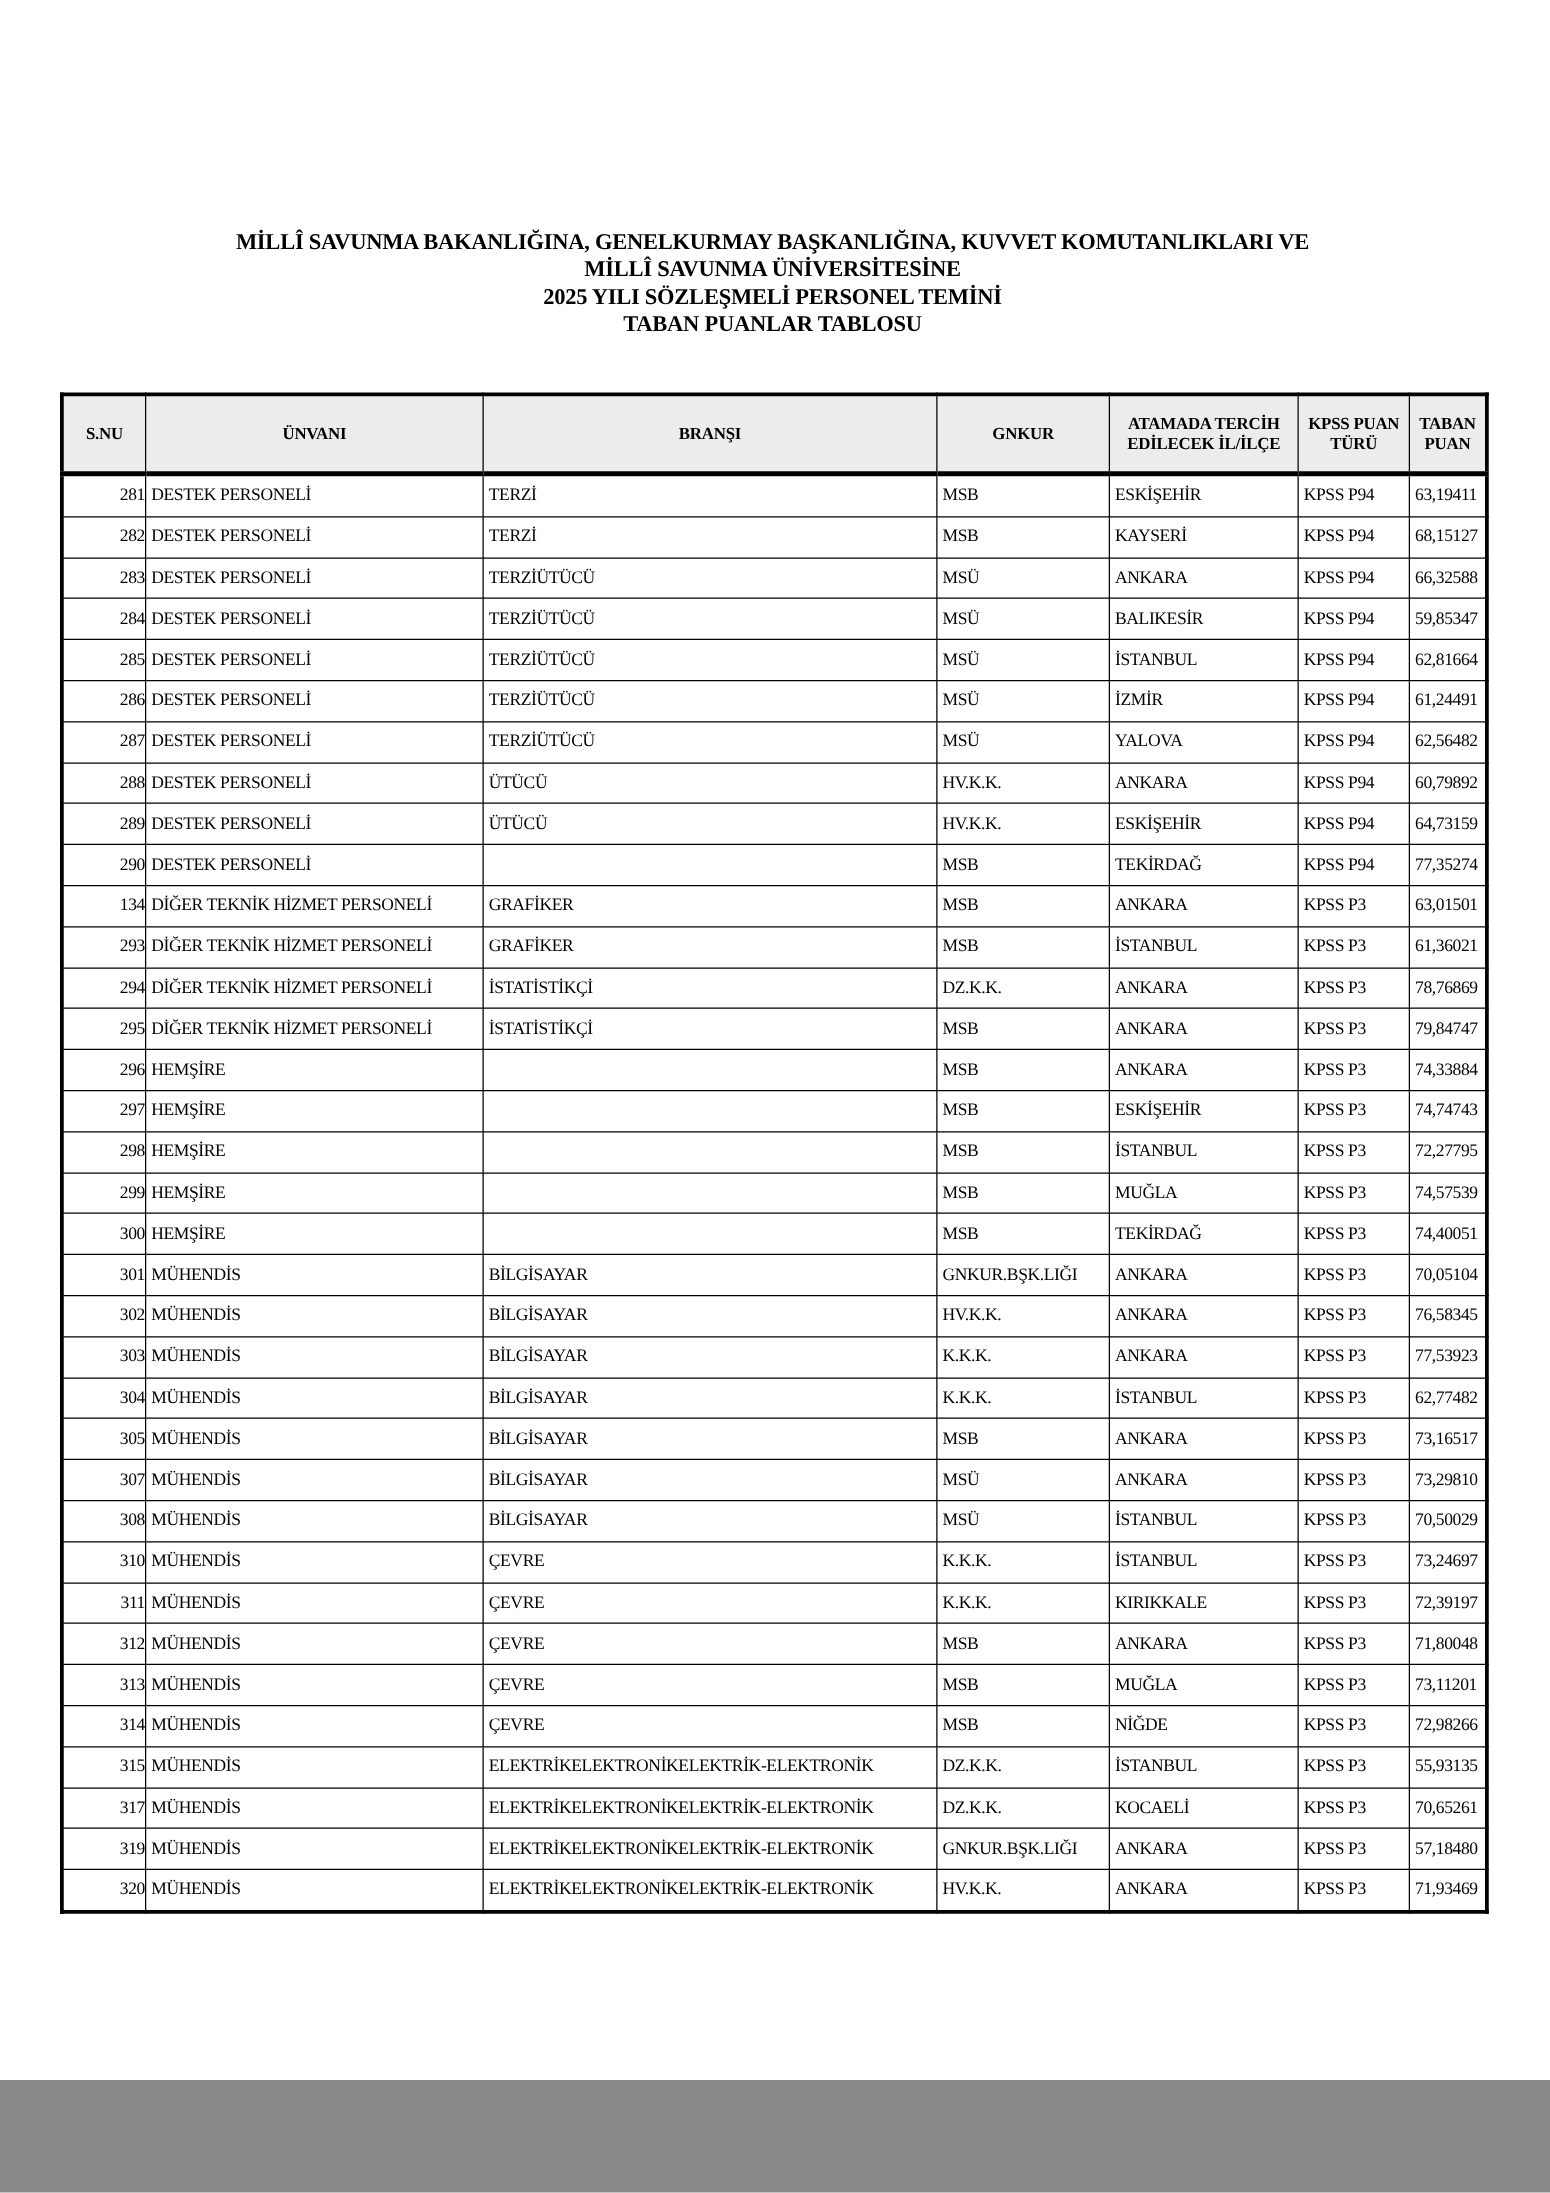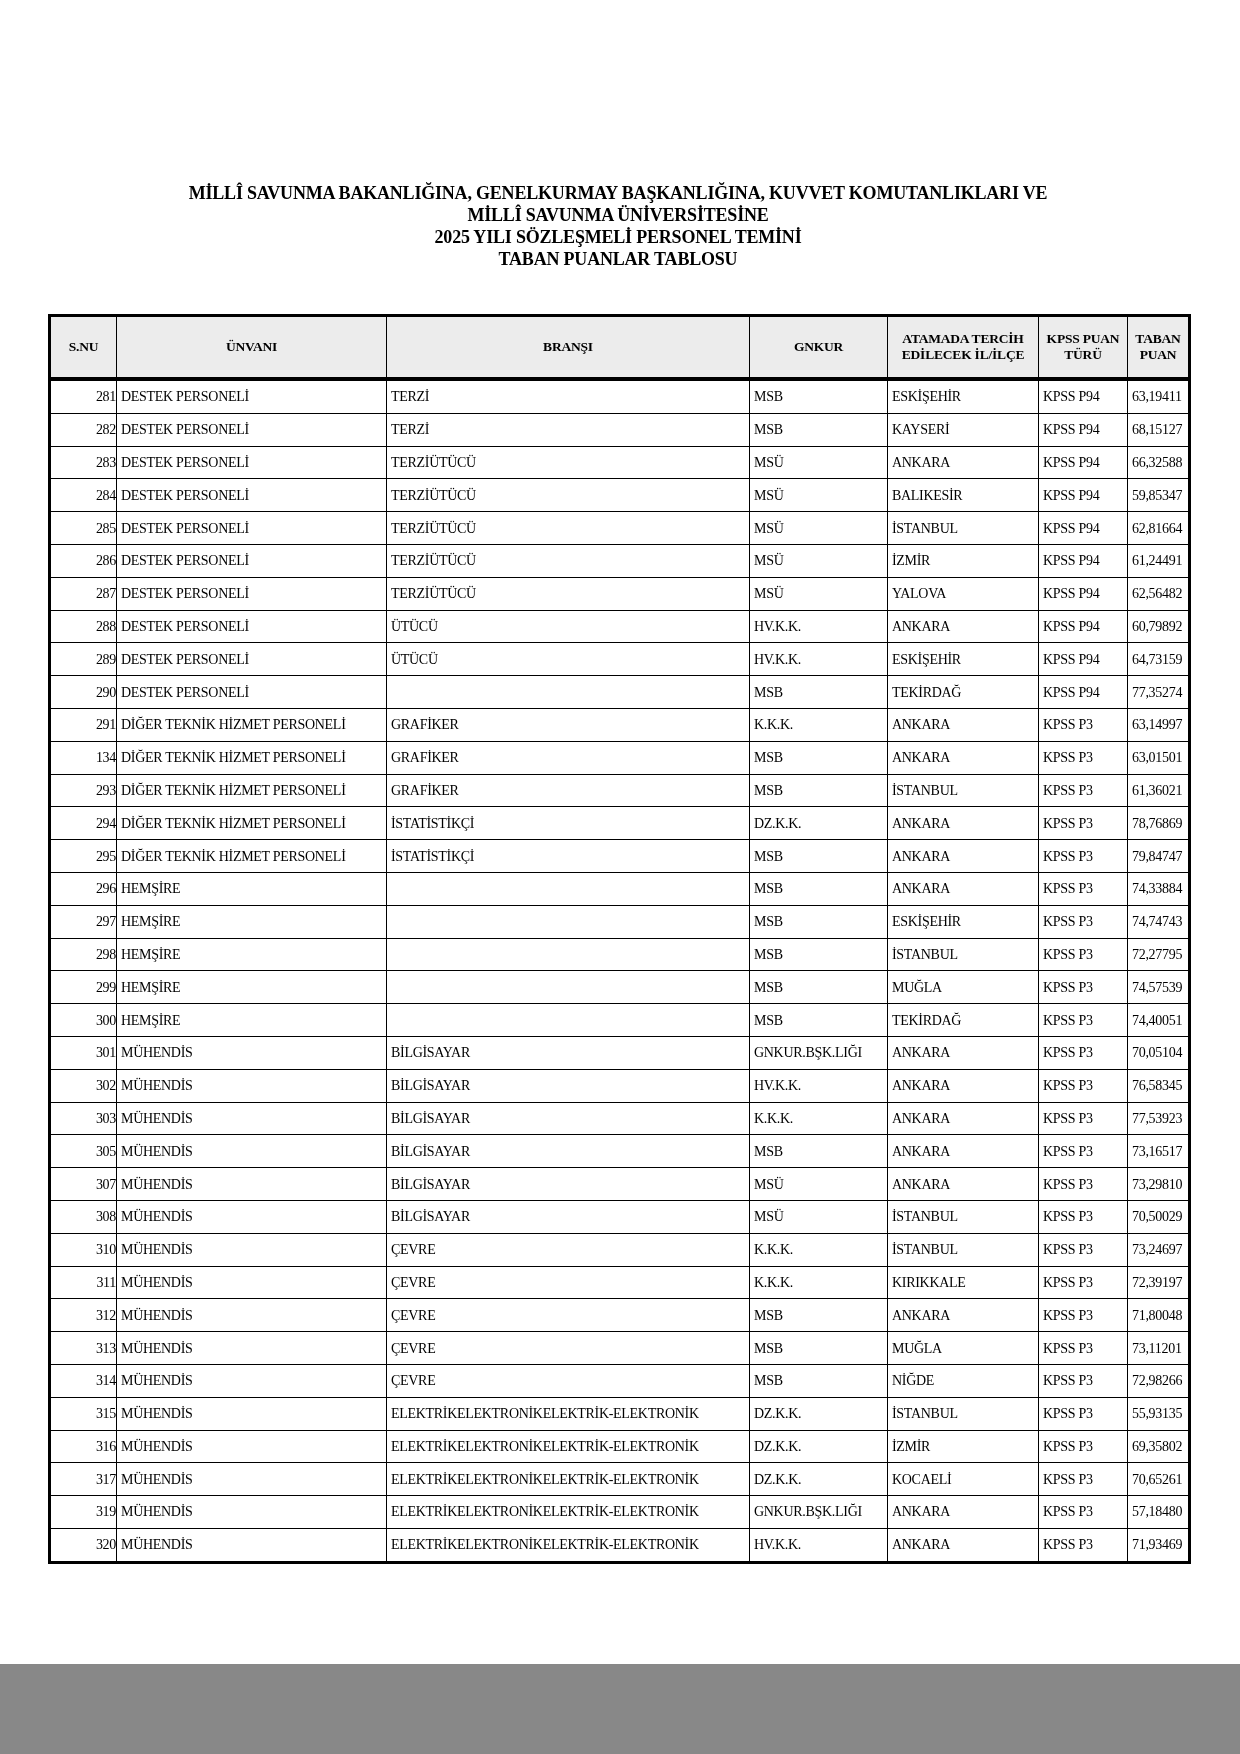--- a/index.html
+++ b/index.html
@@ -190,29 +190,20 @@
         <tr>
           <td class="c">290</td>
           <td>DESTEK PERSONELİ</td>
           <td></td>
           <td>MSB</td>
           <td>TEKİRDAĞ</td>
           <td>KPSS P94</td>
           <td>77,35274</td>
         </tr>
         <tr>
-          <td class="c">291</td>
-          <td>DİĞER TEKNİK HİZMET PERSONELİ</td>
-          <td>GRAFİKER</td>
-          <td>K.K.K.</td>
-          <td>ANKARA</td>
-          <td>KPSS P3</td>
-          <td>63,14997</td>
-        </tr>
-        <tr>
           <td class="c">134</td>
           <td>DİĞER TEKNİK HİZMET PERSONELİ</td>
           <td>GRAFİKER</td>
           <td>MSB</td>
           <td>ANKARA</td>
           <td>KPSS P3</td>
           <td>63,01501</td>
         </tr>
         <tr>
           <td class="c">293</td>
@@ -307,20 +298,29 @@
         <tr>
           <td class="c">303</td>
           <td>MÜHENDİS</td>
           <td>BİLGİSAYAR</td>
           <td>K.K.K.</td>
           <td>ANKARA</td>
           <td>KPSS P3</td>
           <td>77,53923</td>
         </tr>
         <tr>
+          <td class="c">304</td>
+          <td>MÜHENDİS</td>
+          <td>BİLGİSAYAR</td>
+          <td>K.K.K.</td>
+          <td>İSTANBUL</td>
+          <td>KPSS P3</td>
+          <td>62,77482</td>
+        </tr>
+        <tr>
           <td class="c">305</td>
           <td>MÜHENDİS</td>
           <td>BİLGİSAYAR</td>
           <td>MSB</td>
           <td>ANKARA</td>
           <td>KPSS P3</td>
           <td>73,16517</td>
         </tr>
         <tr>
           <td class="c">307</td>
@@ -388,29 +388,20 @@
         <tr>
           <td class="c">315</td>
           <td>MÜHENDİS</td>
           <td>ELEKTRİKELEKTRONİKELEKTRİK-ELEKTRONİK</td>
           <td>DZ.K.K.</td>
           <td>İSTANBUL</td>
           <td>KPSS P3</td>
           <td>55,93135</td>
         </tr>
         <tr>
-          <td class="c">316</td>
-          <td>MÜHENDİS</td>
-          <td>ELEKTRİKELEKTRONİKELEKTRİK-ELEKTRONİK</td>
-          <td>DZ.K.K.</td>
-          <td>İZMİR</td>
-          <td>KPSS P3</td>
-          <td>69,35802</td>
-        </tr>
-        <tr>
           <td class="c">317</td>
           <td>MÜHENDİS</td>
           <td>ELEKTRİKELEKTRONİKELEKTRİK-ELEKTRONİK</td>
           <td>DZ.K.K.</td>
           <td>KOCAELİ</td>
           <td>KPSS P3</td>
           <td>70,65261</td>
         </tr>
         <tr>
           <td class="c">319</td>

